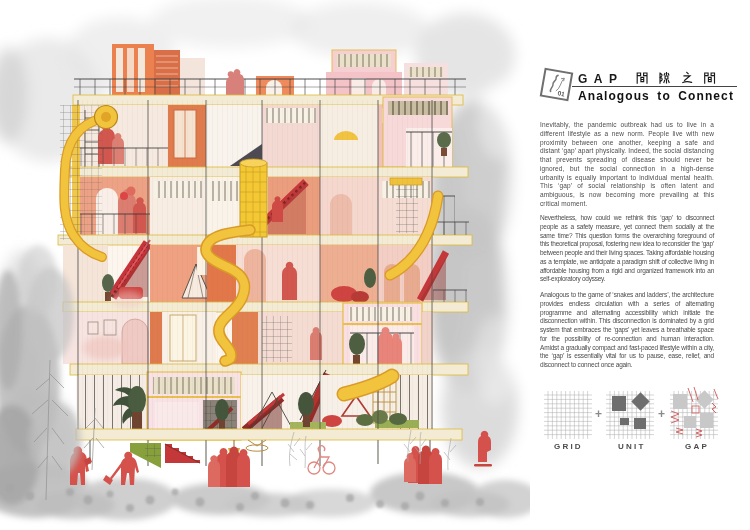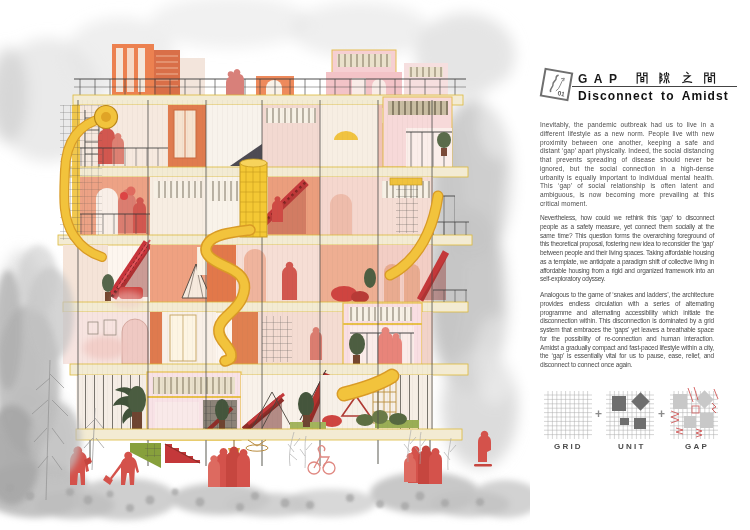--- a/index.html
+++ b/index.html
@@ -585,21 +585,21 @@
       </g>
       <g transform="translate(67.5,0)">
         <path d="M1.2 2 V12.2 M1.2 2 H4.6 V4.6 H1.4 M7.6 2 H11 V12.2 M7.6 2 V4.6 H10.8"></path>
         <path d="M4.9 6.4 H7.7 V10.6 H4.9 Z M4.9 8.5 H7.7"></path>
       </g>
     </g>
   </svg>
 
   <div style="position:absolute;left:36px;top:86px;width:165px;height:1px;background:#444;"></div>
 
-  <div style="position:absolute;left:42px;top:89px;width:162px;font-size:12px;font-weight:bold;color:#111;letter-spacing:1.1px;word-spacing:3px;white-space:nowrap;">Disconnect to Amidst</div>
+  <div style="position:absolute;left:42px;top:89px;width:162px;font-size:12px;font-weight:bold;color:#111;letter-spacing:1.1px;word-spacing:3px;white-space:nowrap;">Analogous to Connect</div>
 
   <div class="para" style="top:121px;letter-spacing:0.12px;">Inevitably, the pandemic outbreak had us to live in a different lifestyle as a new norm. People live with new proximity between one another, keeping a safe and distant ‘gap’ apart physically. Indeed, the social distancing that prevents spreading of disease should never be ignored, but the social connection in a high-dense urbanity is equally important to individual mental health. This ‘gap’ of social relationship is often latent and ambiguous, is now becoming more prevailing at this critical moment.</div>
 
   <div class="para" style="top:214px;letter-spacing:-0.25px;">Nevertheless, how could we rethink this ‘gap’ to disconnect people as a safety measure, yet connect them socially at the same time? This question forms the overarching foreground of this theoretical proposal, fostering new idea to reconsider the ‘gap’ between people and their living spaces. Taking affordable housing as a template, we anticipate a paradigm shift of collective living in affordable housing from a rigid and organized framework into an self-exploratory odyssey.</div>
 
   <div class="para" style="top:291px;letter-spacing:-0.18px;">Analogous to the game of ‘snakes and ladders’, the architecture provides endless circulation with a series of alternating programme and alternating accessibility which initiate the disconnection within. This disconnection is dominated by a grid system that embraces the ‘gaps’ yet leaves a breathable space for the possibility of re-connection and human interaction. Amidst a gradually compact and fast-paced lifestyle within a city, the ‘gap’ is essentially vital for us to pause, ease, relief, and disconnect to connect once again.</div>
 
   <svg style="position:absolute;left:0px;top:385px;" width="206" height="75" viewBox="0 0 206 75" xmlns="http://www.w3.org/2000/svg">
 
     <g stroke="#ababab" stroke-width="0.5">

